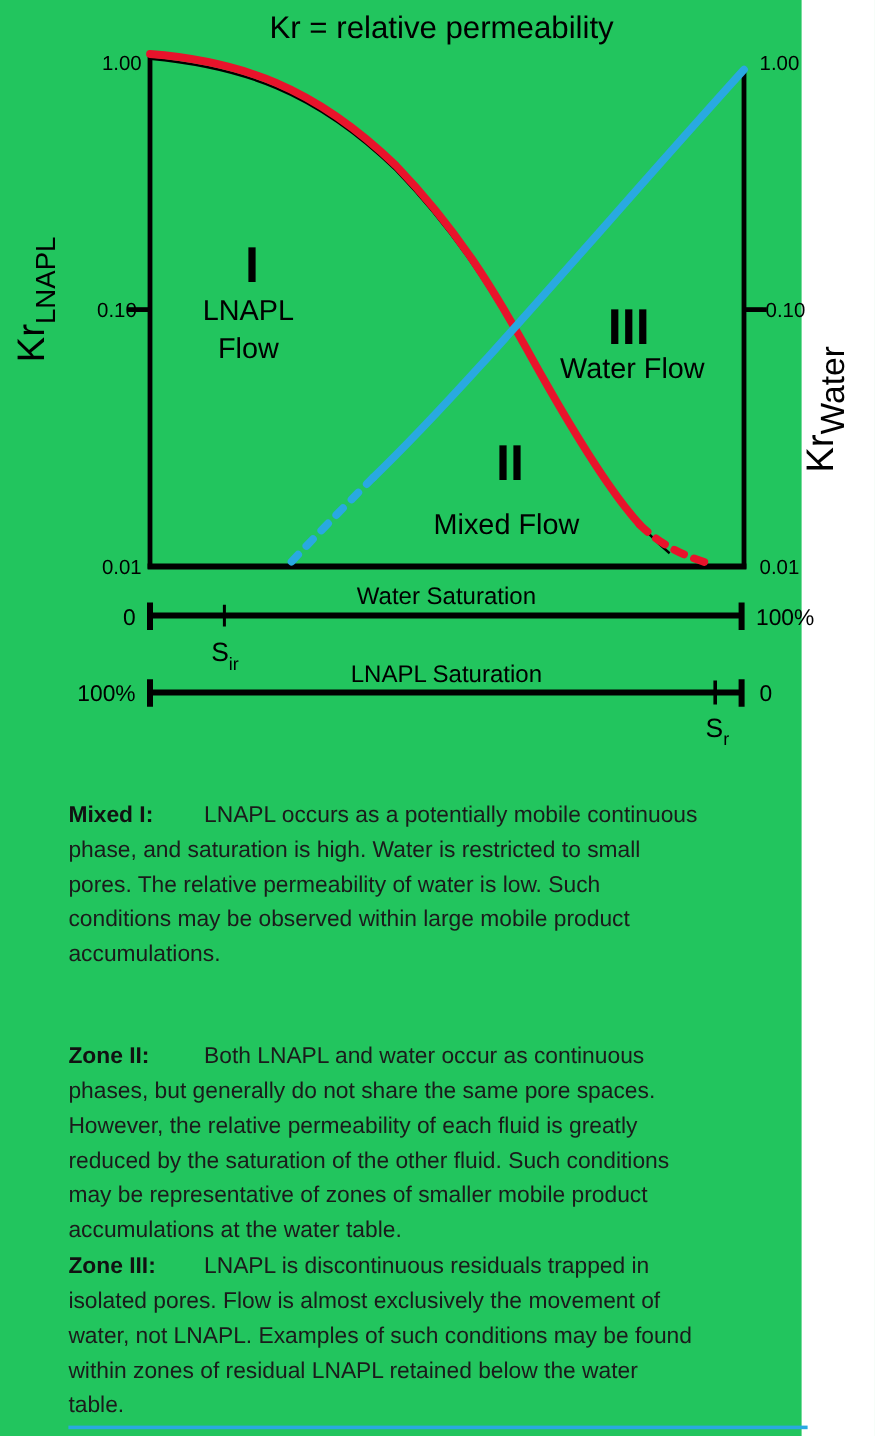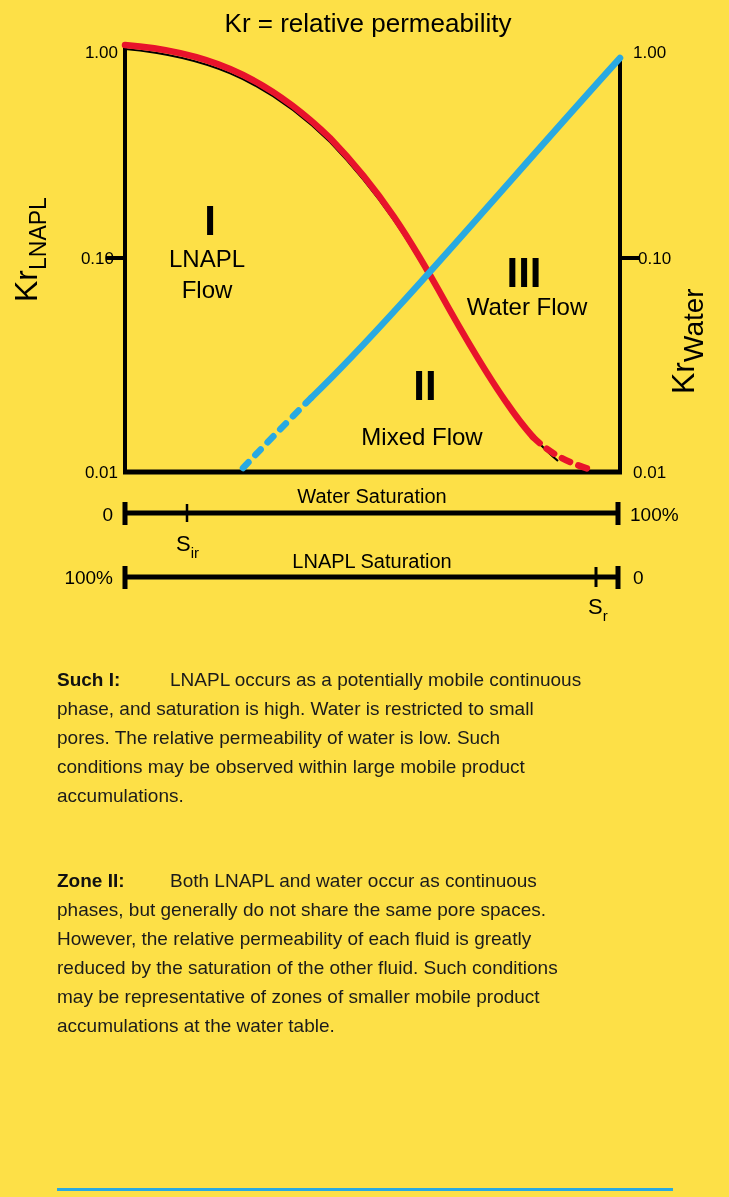--- a/index.html
+++ b/index.html
@@ -1,17 +1,17 @@
 <!DOCTYPE html>
 <html><head>
 <meta charset="utf-8">
 <style>
   html,body{margin:0;padding:0;background:#ffffff;width:729px;height:1197px;overflow:hidden;
     font-family:"Liberation Sans","DejaVu Sans",sans-serif;color:#1b1b1b;}
-  .page{position:relative;width:729px;height:1197px;background:#fde047;}
+  .page{position:relative;width:668px;height:1197px;background:#22c55e;}
   .figure{position:absolute;top:0;left:0;}
   svg text{fill:#000;}
   .para{position:absolute;left:57px;width:625px;font-size:19px;line-height:29px;color:#1b1b1b;}
   .zlabel{display:inline-block;width:113px;font-weight:bold;color:#111;}
   .ptext{white-space:pre-line;}
   .p1{top:646px;}
   .p2{top:818px;margin-top:48px;}
   .p3{top:1022px;}
   .footer-divider{position:absolute;top:1188px;left:57px;width:616px;height:3px;}
 </style>
@@ -77,28 +77,33 @@
     <line x1="125" y1="566" x2="125" y2="589" stroke="#000" stroke-width="5"></line>
     <line x1="618" y1="566" x2="618" y2="589" stroke="#000" stroke-width="5"></line>
     <line x1="596" y1="567" x2="596" y2="587" stroke="#000" stroke-width="3"></line>
     <text x="113" y="584" font-size="19" text-anchor="end">100%</text>
     <text x="633" y="584" font-size="19">0</text>
     <text x="588" y="614" font-size="22">
       <tspan>S</tspan><tspan dy="7" font-size="15">r</tspan>
     </text>
   </svg>
 
-  <p class="para p1"><b class="zlabel">Such I:</b><span class="ptext">LNAPL occurs as a potentially mobile continuous
+  <p class="para p1"><b class="zlabel">Mixed I:</b><span class="ptext">LNAPL occurs as a potentially mobile continuous
 phase, and saturation is high. Water is restricted to small
 pores. The relative permeability of water is low. Such
 conditions may be observed within large mobile product
 accumulations.</span></p>
 
   <p class="para p2"><b class="zlabel">Zone II:</b><span class="ptext">Both LNAPL and water occur as continuous
 phases, but generally do not share the same pore spaces.
 However, the relative permeability of each fluid is greatly
 reduced by the saturation of the other fluid. Such conditions
 may be representative of zones of smaller mobile product
 accumulations at the water table.</span></p>
 
+  <p class="para p3"><b class="zlabel">Zone III:</b><span class="ptext">LNAPL is discontinuous residuals trapped in
+isolated pores. Flow is almost exclusively the movement of
+water, not LNAPL. Examples of such conditions may be found
+within zones of residual LNAPL retained below the water
+table.</span></p>
 
   <div class="footer-divider" style="background: rgb(41, 169, 225);"></div>
 </div>
 
 </body></html>

